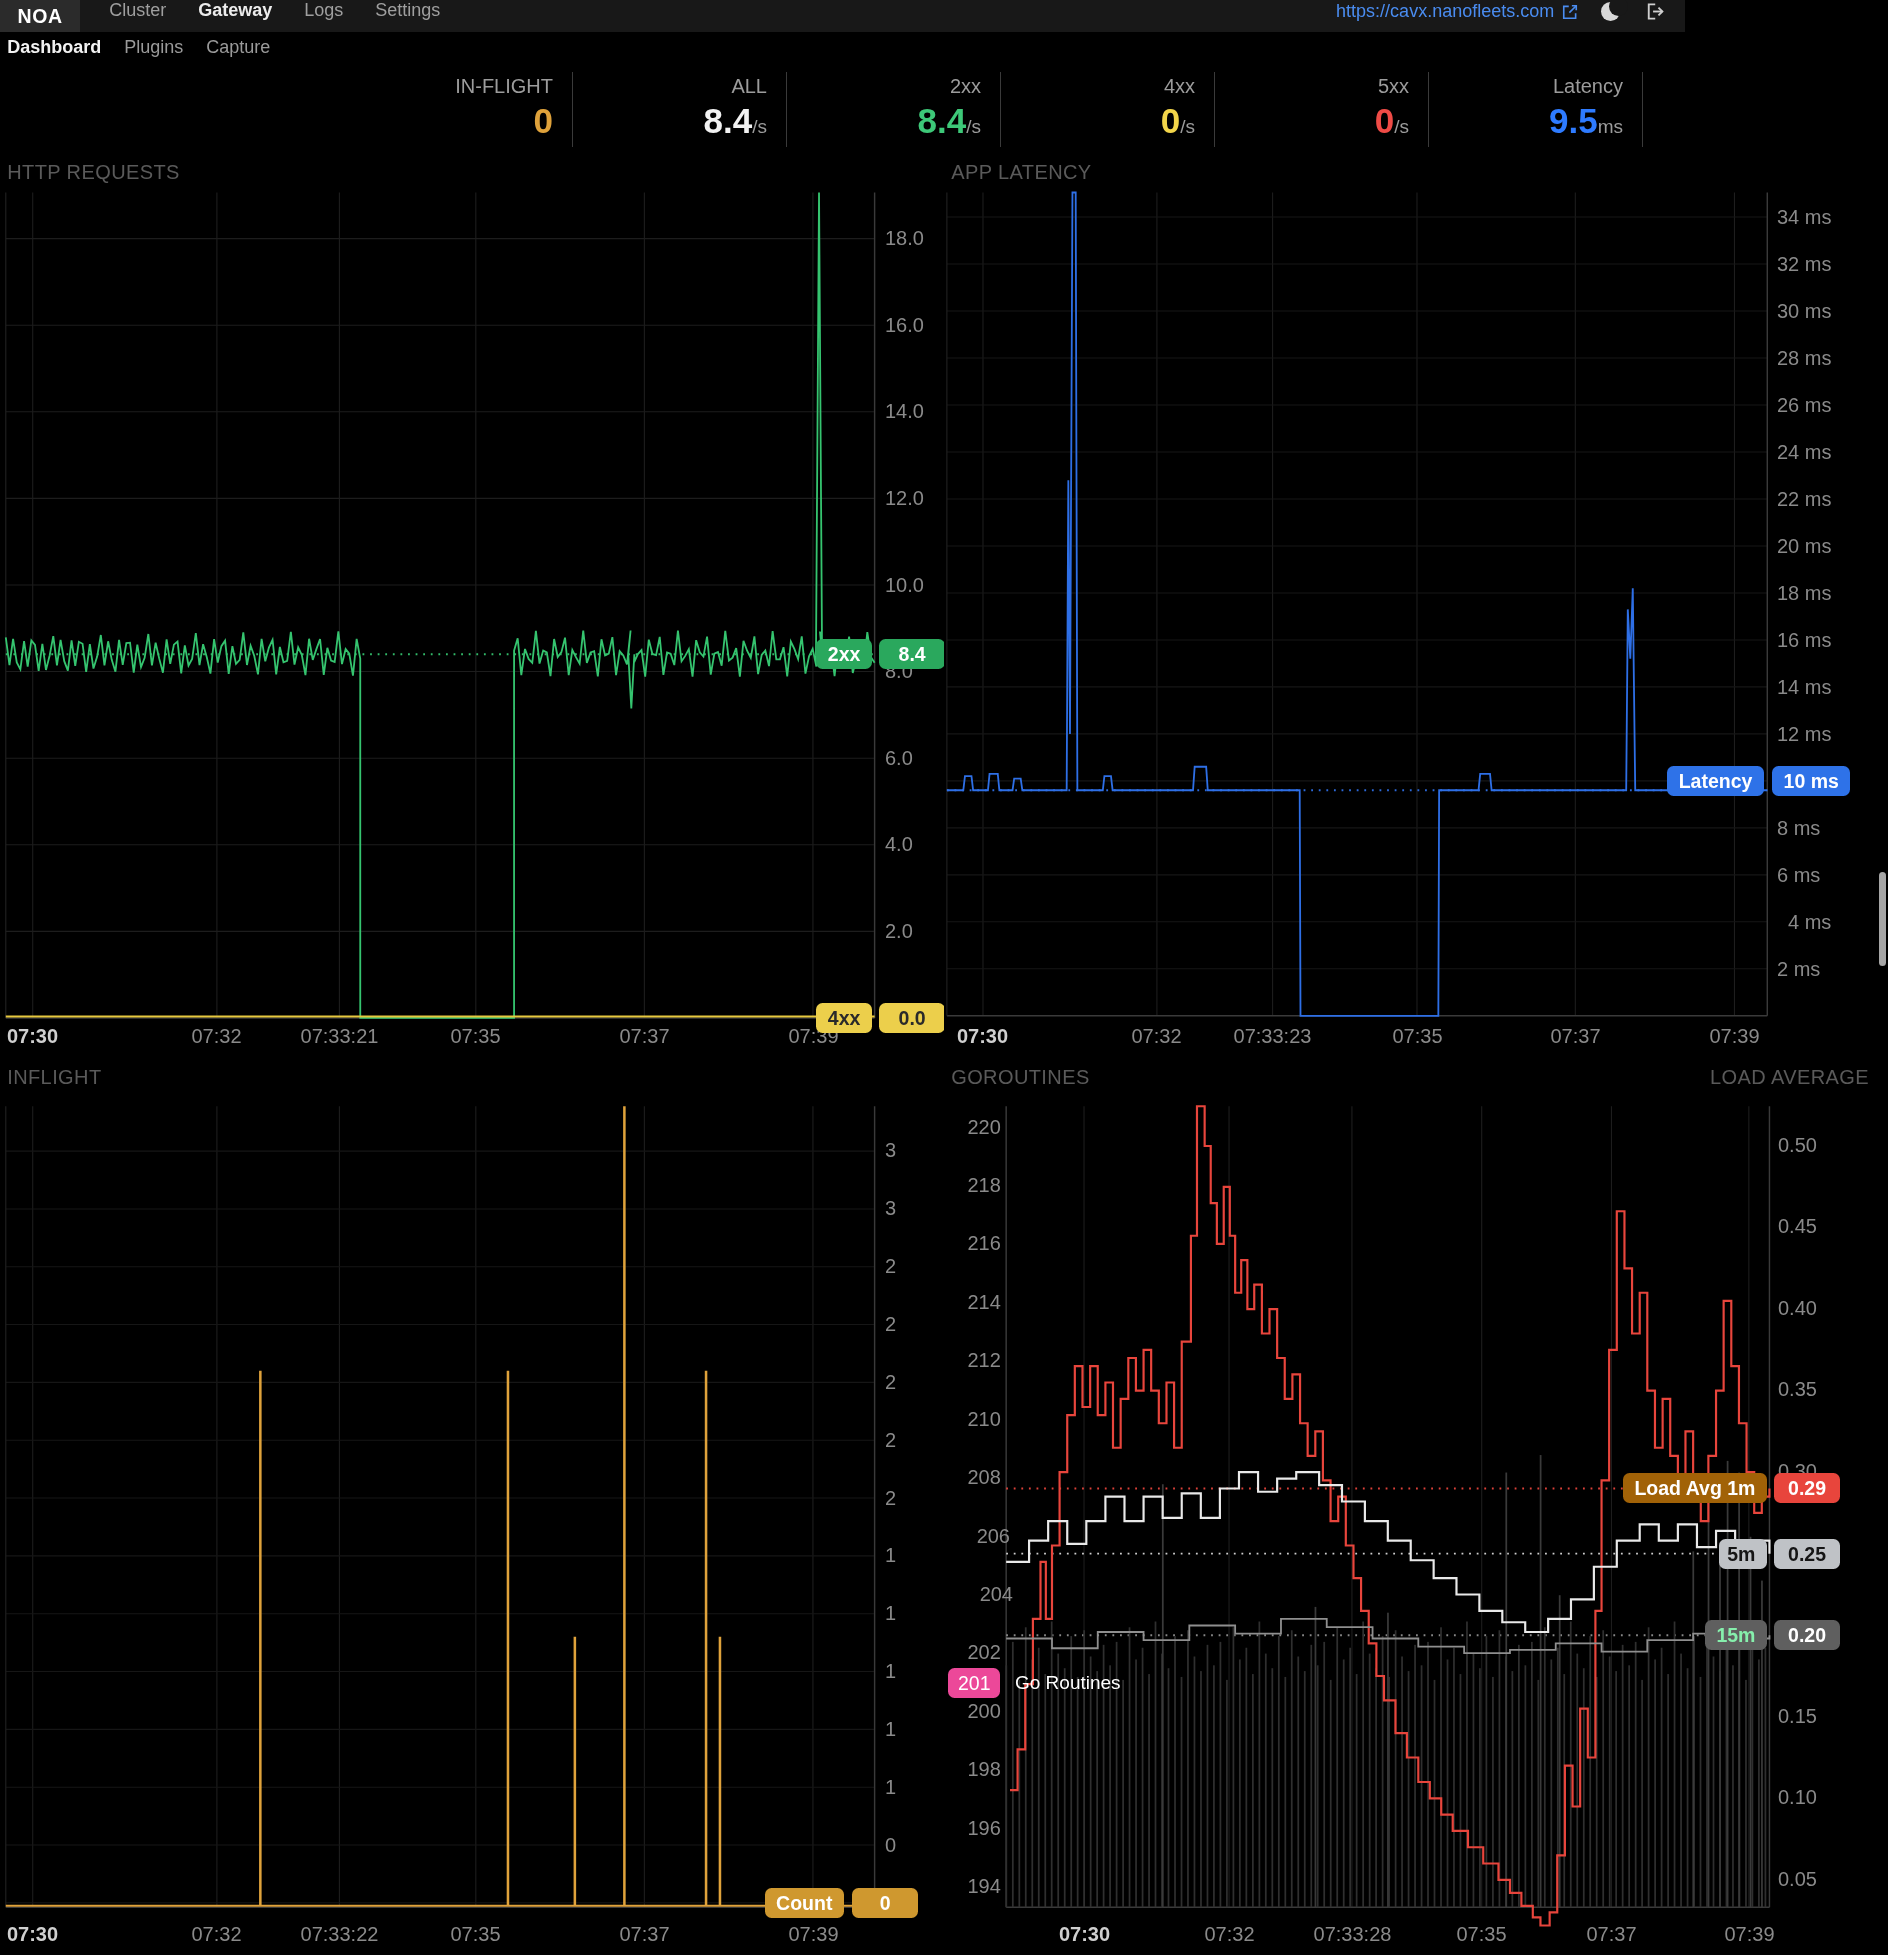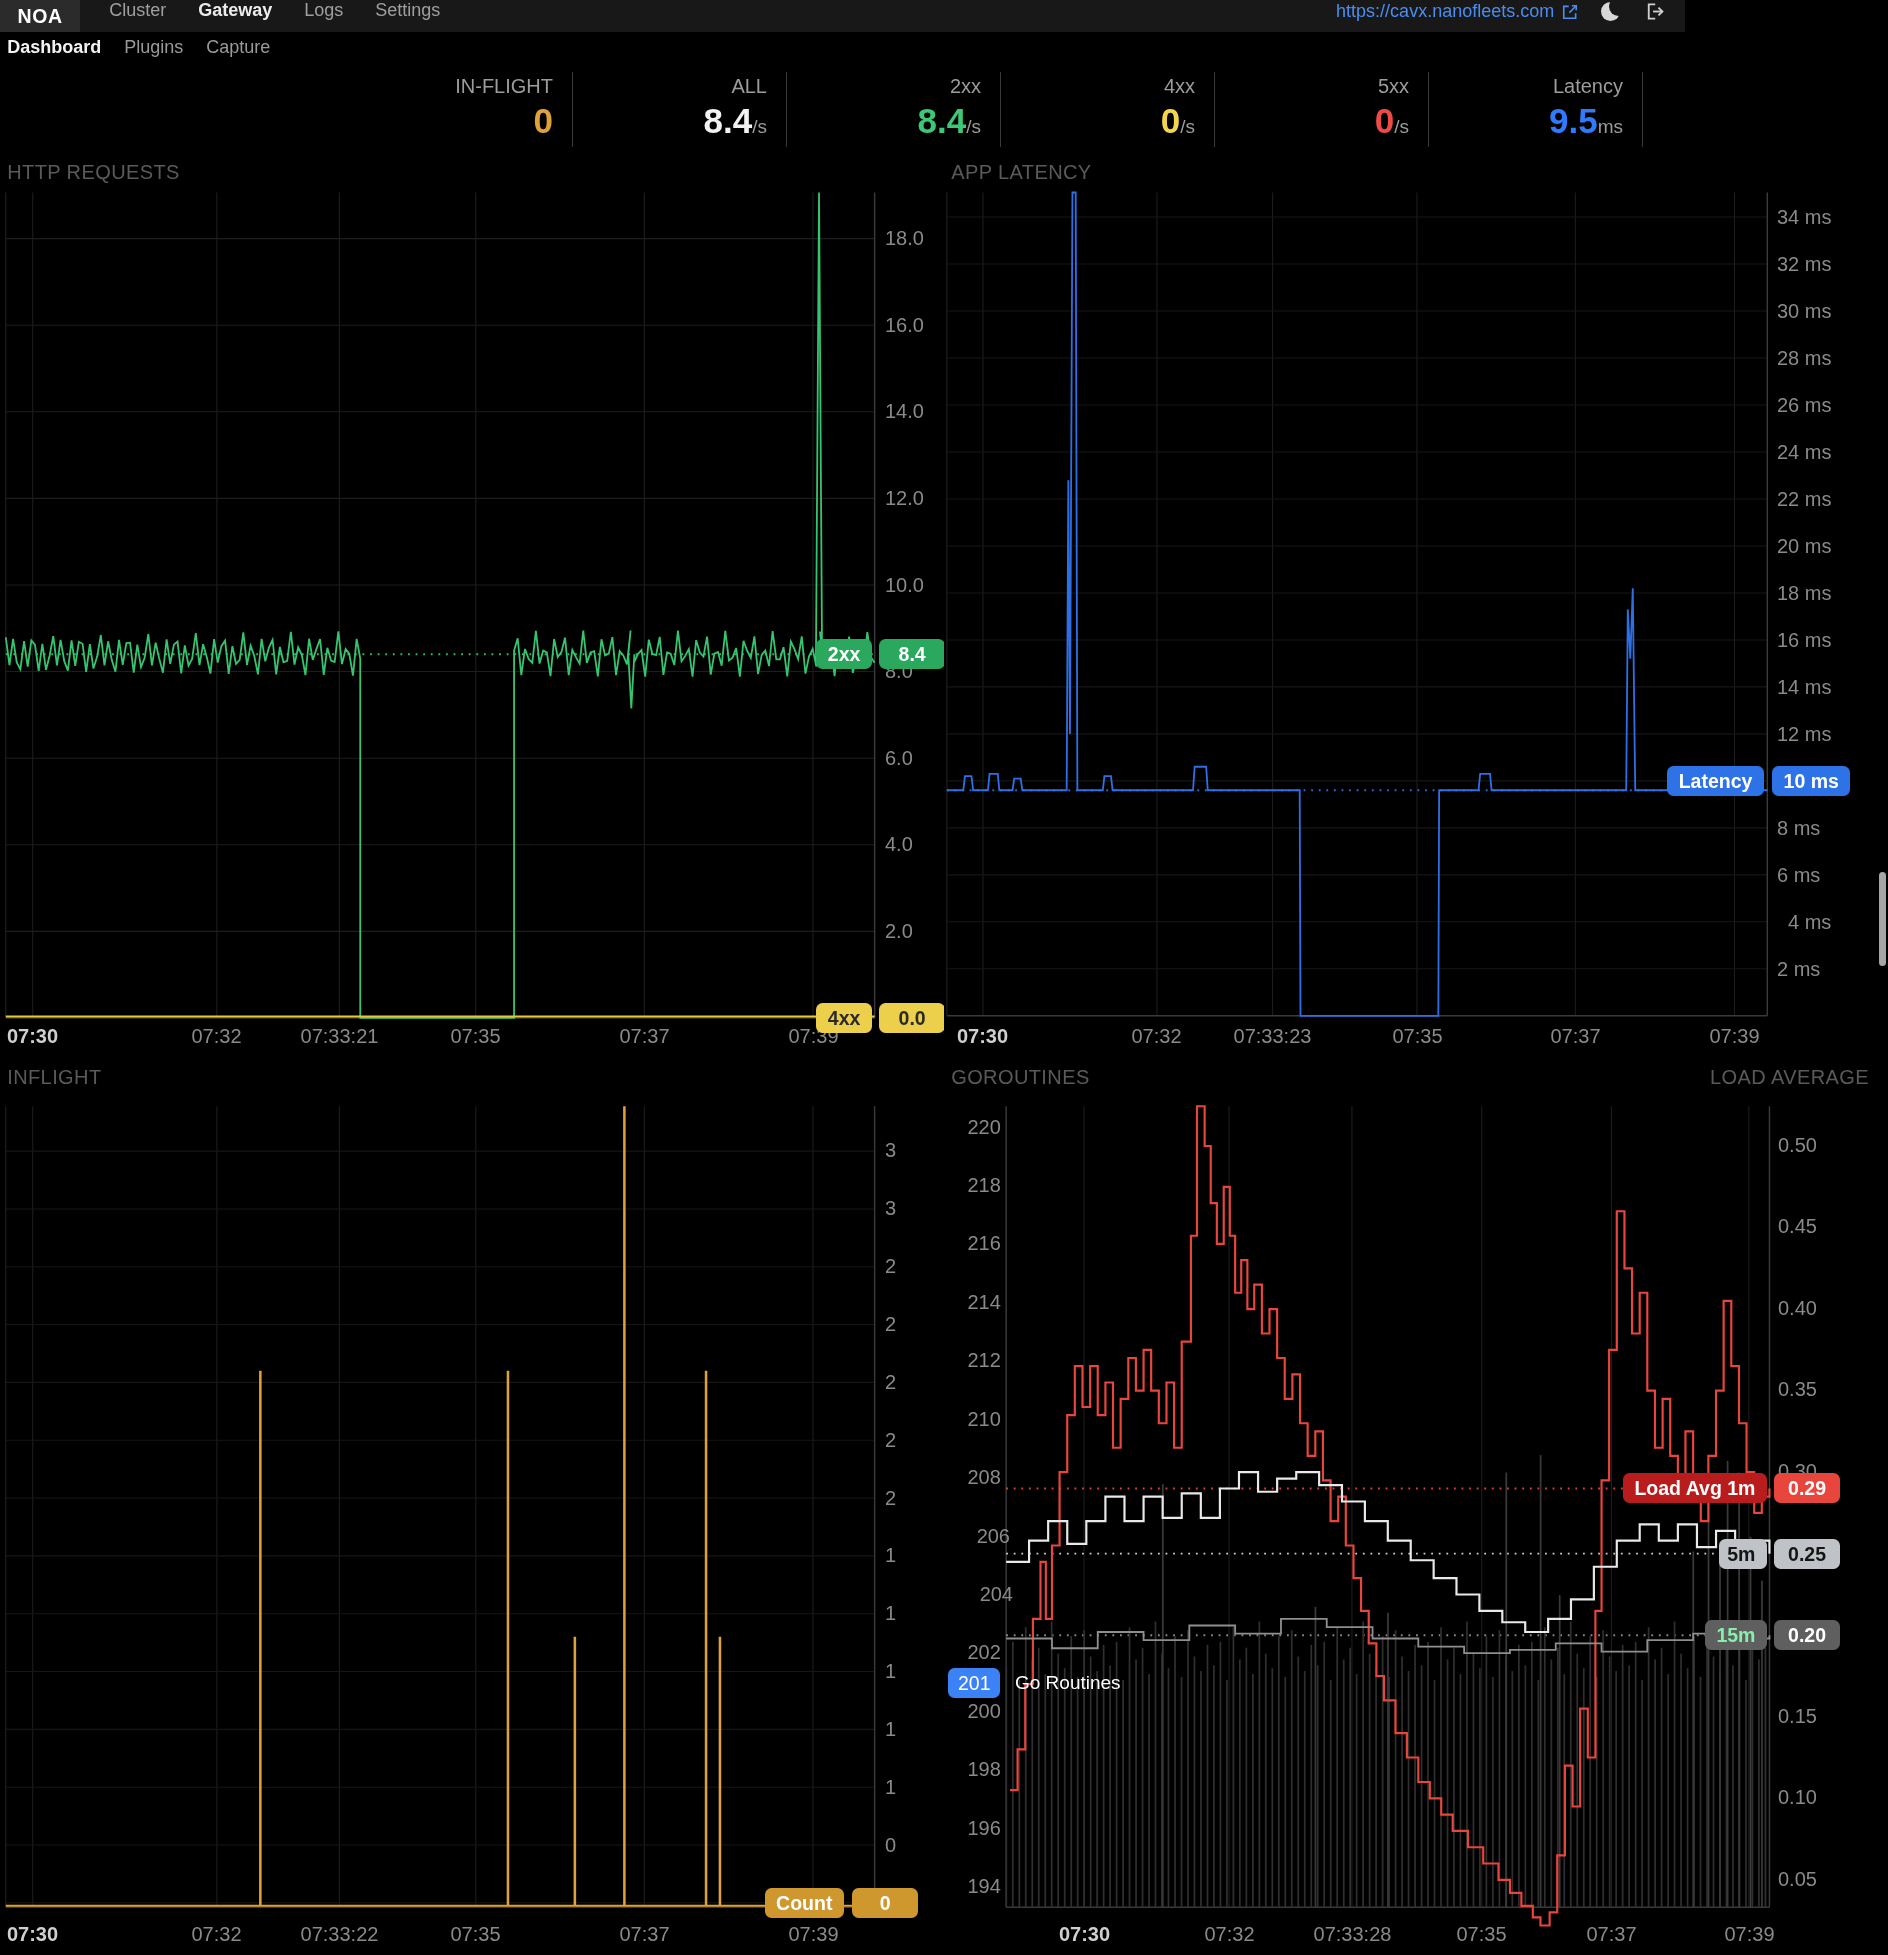--- a/index.html
+++ b/index.html
@@ -37,21 +37,21 @@
   .panel svg{position:absolute;left:0;top:0;}
   .chart-title{position:absolute;left:7.2px;top:8.7px;font-size:20px;color:#5a5a5a;letter-spacing:0.4px;}
   .chart-title-right{position:absolute;right:19px;top:8.7px;font-size:20px;color:#5a5a5a;letter-spacing:0.4px;}
   .axis-label{position:absolute;font-size:20px;color:#8a8a8a;white-space:nowrap;}
   .axis-label.right-al{text-align:right;}
   .x-label{position:absolute;font-size:20px;color:#8a8a8a;width:159px;text-align:center;white-space:nowrap;}
   .x-label.first{color:#cfcfcf;font-weight:700;}
   .chip{position:absolute;height:30px;line-height:30px;font-size:19.5px;font-weight:700;
         padding:0 11.6px;border-radius:6.5px;white-space:nowrap;z-index:5;}
   .cur-badge{position:absolute;height:30px;line-height:30px;font-size:19.5px;font-weight:500;
-        width:52px;text-align:center;background:#3b82f6;color:#fff;border-radius:6.5px;z-index:5;}
+        width:52px;text-align:center;background:#ec4899;color:#fff;border-radius:6.5px;z-index:5;}
   .cur-label{position:absolute;height:30px;line-height:30px;font-size:19px;color:#fff;z-index:5;}
   .scrollbar{position:absolute;left:1879px;top:872px;width:6.5px;height:94px;border-radius:3.6px;background:#a6a6a6;}
 </style>
 </head>
 <body>
 
 <div class="topnav">
   <div class="brand">NOA</div>
   <div class="navlinks">
     <span class="navlink">Cluster</span>
@@ -449,21 +449,21 @@
     <div class="axis-label" style="left: 834px; top: 729px;">0.10</div>
     <div class="axis-label" style="left: 834px; top: 811px;">0.05</div>
     <div class="cur-badge" style="left: 4.3px; top: 611px;">201</div>
     <div class="cur-label" style="left: 71px; top: 611px;">Go Routines</div>
     <div class="x-label first" style="left: 61px; top: 866px;">07:30</div>
     <div class="x-label" style="left: 206px; top: 866px;">07:32</div>
     <div class="x-label" style="left: 329px; top: 866px;">07:33:28</div>
     <div class="x-label" style="left: 458px; top: 866px;">07:35</div>
     <div class="x-label" style="left: 588px; top: 866px;">07:37</div>
     <div class="x-label" style="left: 726px; top: 866px;">07:39</div>
-    <div class="chip" style="right: 121px; top: 416px; background: #b91c1c; color: rgb(255, 255, 255);">Load Avg 1m</div>
+    <div class="chip" style="right: 121px; top: 416px; background: #a16207; color: rgb(255, 255, 255);">Load Avg 1m</div>
     <div class="chip" style="left: 830px; top: 416px; background: rgb(232, 69, 60); color: rgb(255, 255, 255); min-width: 43px; text-align: center;">0.29</div>
     <div class="chip" style="right: 121px; top: 482px; background: rgb(191, 194, 198); color: rgb(21, 21, 21); padding-left: 8px;">5m</div>
     <div class="chip" style="left: 830px; top: 482px; background: rgb(191, 194, 198); color: rgb(21, 21, 21); min-width: 43px; text-align: center;">0.25</div>
     <div class="chip" style="right: 121px; top: 563px; background: rgb(95, 95, 95); color: #86efac;">15m</div>
     <div class="chip" style="left: 830px; top: 563px; background: rgb(95, 95, 95); color: rgb(255, 255, 255); min-width: 43px; text-align: center;">0.20</div>
   </div>
 
 <div class="scrollbar"></div>
 
 

